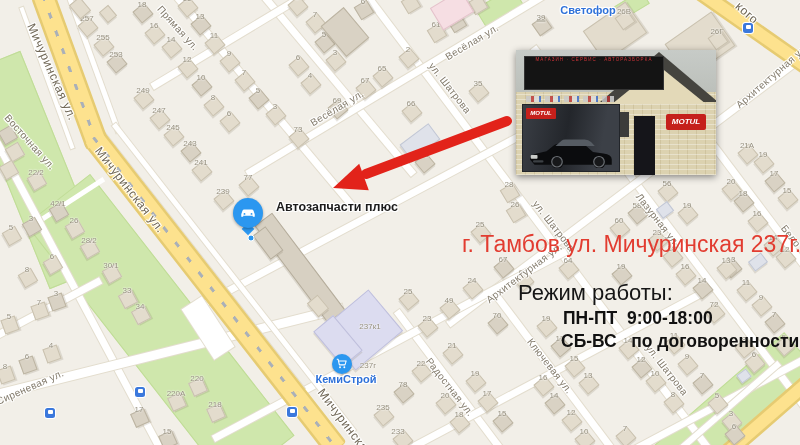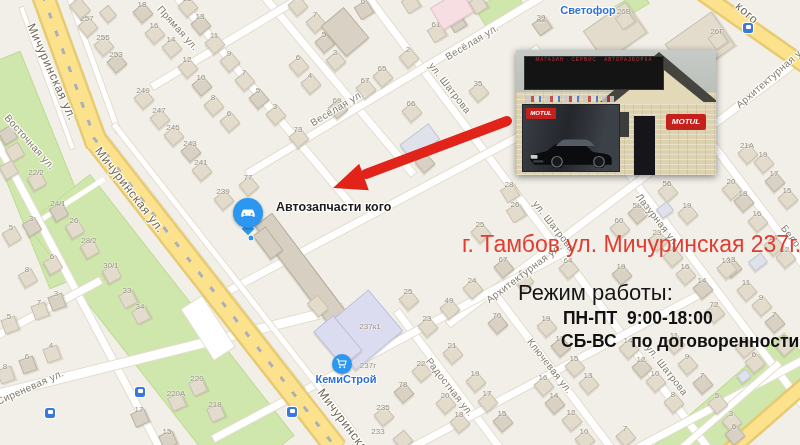--- a/index.html
+++ b/index.html
@@ -204,21 +204,21 @@
       <div class="mi bnum" style="left: 478px; top: 83px; transform: translate(-50%, -50%) rotate(0deg);">35</div>
       <div class="mi bld tone-b" style="left: 425px; top: 163px; width: 13px; height: 13px; transform: translate(-50%, -50%) rotate(50deg);"></div>
       <div class="mi bnum" style="left: 424px; top: 154px; transform: translate(-50%, -50%) rotate(0deg);">33</div>
       <div class="mi bld tone-a" style="left: 510px; top: 193px; width: 13px; height: 13px; transform: translate(-50%, -50%) rotate(-31deg);"></div>
       <div class="mi bnum" style="left: 509px; top: 184px; transform: translate(-50%, -50%) rotate(0deg);">28</div>
       <div class="mi bld tone-a" style="left: 516px; top: 213px; width: 13px; height: 13px; transform: translate(-50%, -50%) rotate(-31deg);"></div>
       <div class="mi bnum" style="left: 515px; top: 204px; transform: translate(-50%, -50%) rotate(0deg);">26</div>
       <div class="mi bld tone-a" style="left: 37px; top: 181px; width: 13px; height: 13px; transform: translate(-50%, -50%) rotate(60deg);"></div>
       <div class="mi bnum" style="left: 36px; top: 172px; transform: translate(-50%, -50%) rotate(0deg);">22/2</div>
       <div class="mi bld tone-b" style="left: 59px; top: 212px; width: 13px; height: 13px; transform: translate(-50%, -50%) rotate(60deg);"></div>
-      <div class="mi bnum" style="left: 58px; top: 203px; transform: translate(-50%, -50%) rotate(0deg);">24/1</div>
+      <div class="mi bnum" style="left: 58px; top: 203px; transform: translate(-50%, -50%) rotate(0deg);">42/1</div>
       <div class="mi bld tone-a" style="left: 75px; top: 229px; width: 13px; height: 13px; transform: translate(-50%, -50%) rotate(60deg);"></div>
       <div class="mi bnum" style="left: 74px; top: 220px; transform: translate(-50%, -50%) rotate(0deg);">26</div>
       <div class="mi bld tone-a" style="left: 90px; top: 249px; width: 13px; height: 13px; transform: translate(-50%, -50%) rotate(60deg);"></div>
       <div class="mi bnum" style="left: 89px; top: 240px; transform: translate(-50%, -50%) rotate(0deg);">28/2</div>
       <div class="mi bld tone-a" style="left: 112px; top: 274px; width: 13px; height: 13px; transform: translate(-50%, -50%) rotate(60deg);"></div>
       <div class="mi bnum" style="left: 111px; top: 265px; transform: translate(-50%, -50%) rotate(0deg);">30/1</div>
       <div class="mi bld tone-b" style="left: 32px; top: 227px; width: 13px; height: 13px; transform: translate(-50%, -50%) rotate(60deg);"></div>
       <div class="mi bnum" style="left: 31px; top: 218px; transform: translate(-50%, -50%) rotate(0deg);">3</div>
       <div class="mi bld tone-a" style="left: 12px; top: 236px; width: 13px; height: 13px; transform: translate(-50%, -50%) rotate(60deg);"></div>
       <div class="mi bnum" style="left: 11px; top: 227px; transform: translate(-50%, -50%) rotate(0deg);">5</div>
@@ -272,21 +272,21 @@
       <div class="mi bnum" style="left: 445px; top: 395px; transform: translate(-50%, -50%) rotate(0deg);">20</div>
       <div class="mi bld tone-a" style="left: 488px; top: 402px; width: 13px; height: 13px; transform: translate(-50%, -50%) rotate(50deg);"></div>
       <div class="mi bnum" style="left: 487px; top: 393px; transform: translate(-50%, -50%) rotate(0deg);">17</div>
       <div class="mi bld tone-a" style="left: 460px; top: 423px; width: 13px; height: 13px; transform: translate(-50%, -50%) rotate(50deg);"></div>
       <div class="mi bnum" style="left: 459px; top: 414px; transform: translate(-50%, -50%) rotate(0deg);">18</div>
       <div class="mi bld tone-b" style="left: 503px; top: 422px; width: 13px; height: 13px; transform: translate(-50%, -50%) rotate(50deg);"></div>
       <div class="mi bnum" style="left: 502px; top: 413px; transform: translate(-50%, -50%) rotate(0deg);">15</div>
       <div class="mi bld tone-a" style="left: 384px; top: 416px; width: 13px; height: 13px; transform: translate(-50%, -50%) rotate(50deg);"></div>
       <div class="mi bnum" style="left: 383px; top: 407px; transform: translate(-50%, -50%) rotate(0deg);">235</div>
       <div class="mi bld tone-a" style="left: 403px; top: 440px; width: 13px; height: 13px; transform: translate(-50%, -50%) rotate(50deg);"></div>
-      <div class="mi bnum" style="left: 378px; top: 431px; transform: translate(-50%, -50%) rotate(0deg);">233</div>
+      <div class="mi bnum" style="left: 398px; top: 431px; transform: translate(-50%, -50%) rotate(0deg);">233</div>
       <div class="mi bld tone-a" style="left: 668px; top: 192px; width: 13px; height: 13px; transform: translate(-50%, -50%) rotate(50deg);"></div>
       <div class="mi bnum" style="left: 667px; top: 183px; transform: translate(-50%, -50%) rotate(0deg);">56</div>
       <div class="mi bld tone-b" style="left: 638px; top: 214px; width: 13px; height: 13px; transform: translate(-50%, -50%) rotate(50deg);"></div>
       <div class="mi bnum" style="left: 637px; top: 205px; transform: translate(-50%, -50%) rotate(0deg);">58</div>
       <div class="mi bld tone-a" style="left: 620px; top: 229px; width: 13px; height: 13px; transform: translate(-50%, -50%) rotate(50deg);"></div>
       <div class="mi bnum" style="left: 619px; top: 220px; transform: translate(-50%, -50%) rotate(0deg);">60</div>
       <div class="mi bld tone-a" style="left: 688px; top: 214px; width: 13px; height: 13px; transform: translate(-50%, -50%) rotate(50deg);"></div>
       <div class="mi bnum" style="left: 687px; top: 205px; transform: translate(-50%, -50%) rotate(0deg);">19</div>
       <div class="mi bld tone-a" style="left: 732px; top: 190px; width: 13px; height: 13px; transform: translate(-50%, -50%) rotate(50deg);"></div>
       <div class="mi bnum" style="left: 731px; top: 181px; transform: translate(-50%, -50%) rotate(0deg);">20</div>
@@ -435,21 +435,21 @@
   <div class="pin-tail"></div>
   <div class="pin-dot"></div>
   <div class="pin-circle">
     <svg viewBox="0 0 24 24" style="position:absolute;left:5px;top:6px;width:20px;height:18px;">
       <path d="M3 13.5 L4.6 9 Q5.2 7.2 7 7.2 h10 Q18.8 7.2 19.4 9 L21 13.5 v3.6 h-2.6 v-1.4 H5.6 v1.4 H3 z" fill="#fff"></path>
       <circle cx="7.3" cy="13.2" r="1.25" fill="#2b97f0"></circle>
       <circle cx="16.7" cy="13.2" r="1.25" fill="#2b97f0"></circle>
     </svg>
   </div>
   <div class="pin-label">
-    <div class="pin-name halo">Автозапчасти кого</div>
+    <div class="pin-name halo">Автозапчасти плюс</div>
   </div>
 
   <div class="poi-ico" style="left:342px;top:364px;">
     <svg viewBox="0 0 24 24" style="position:absolute;left:3px;top:3px;width:14px;height:14px;">
       <path d="M3 4 h2.4 l2.1 9.5 h9.6 l2.1-6.8 H6.6" fill="none" stroke="#fff" stroke-width="1.8" stroke-linejoin="round"></path>
       <circle cx="8.6" cy="17.5" r="1.6" fill="#fff"></circle>
         <circle cx="16" cy="17.5" r="1.6" fill="#fff"></circle>
     </svg>
   </div>
   <div class="poi-txt halo" style="left:346px;top:373px;">КемиСтрой</div>

